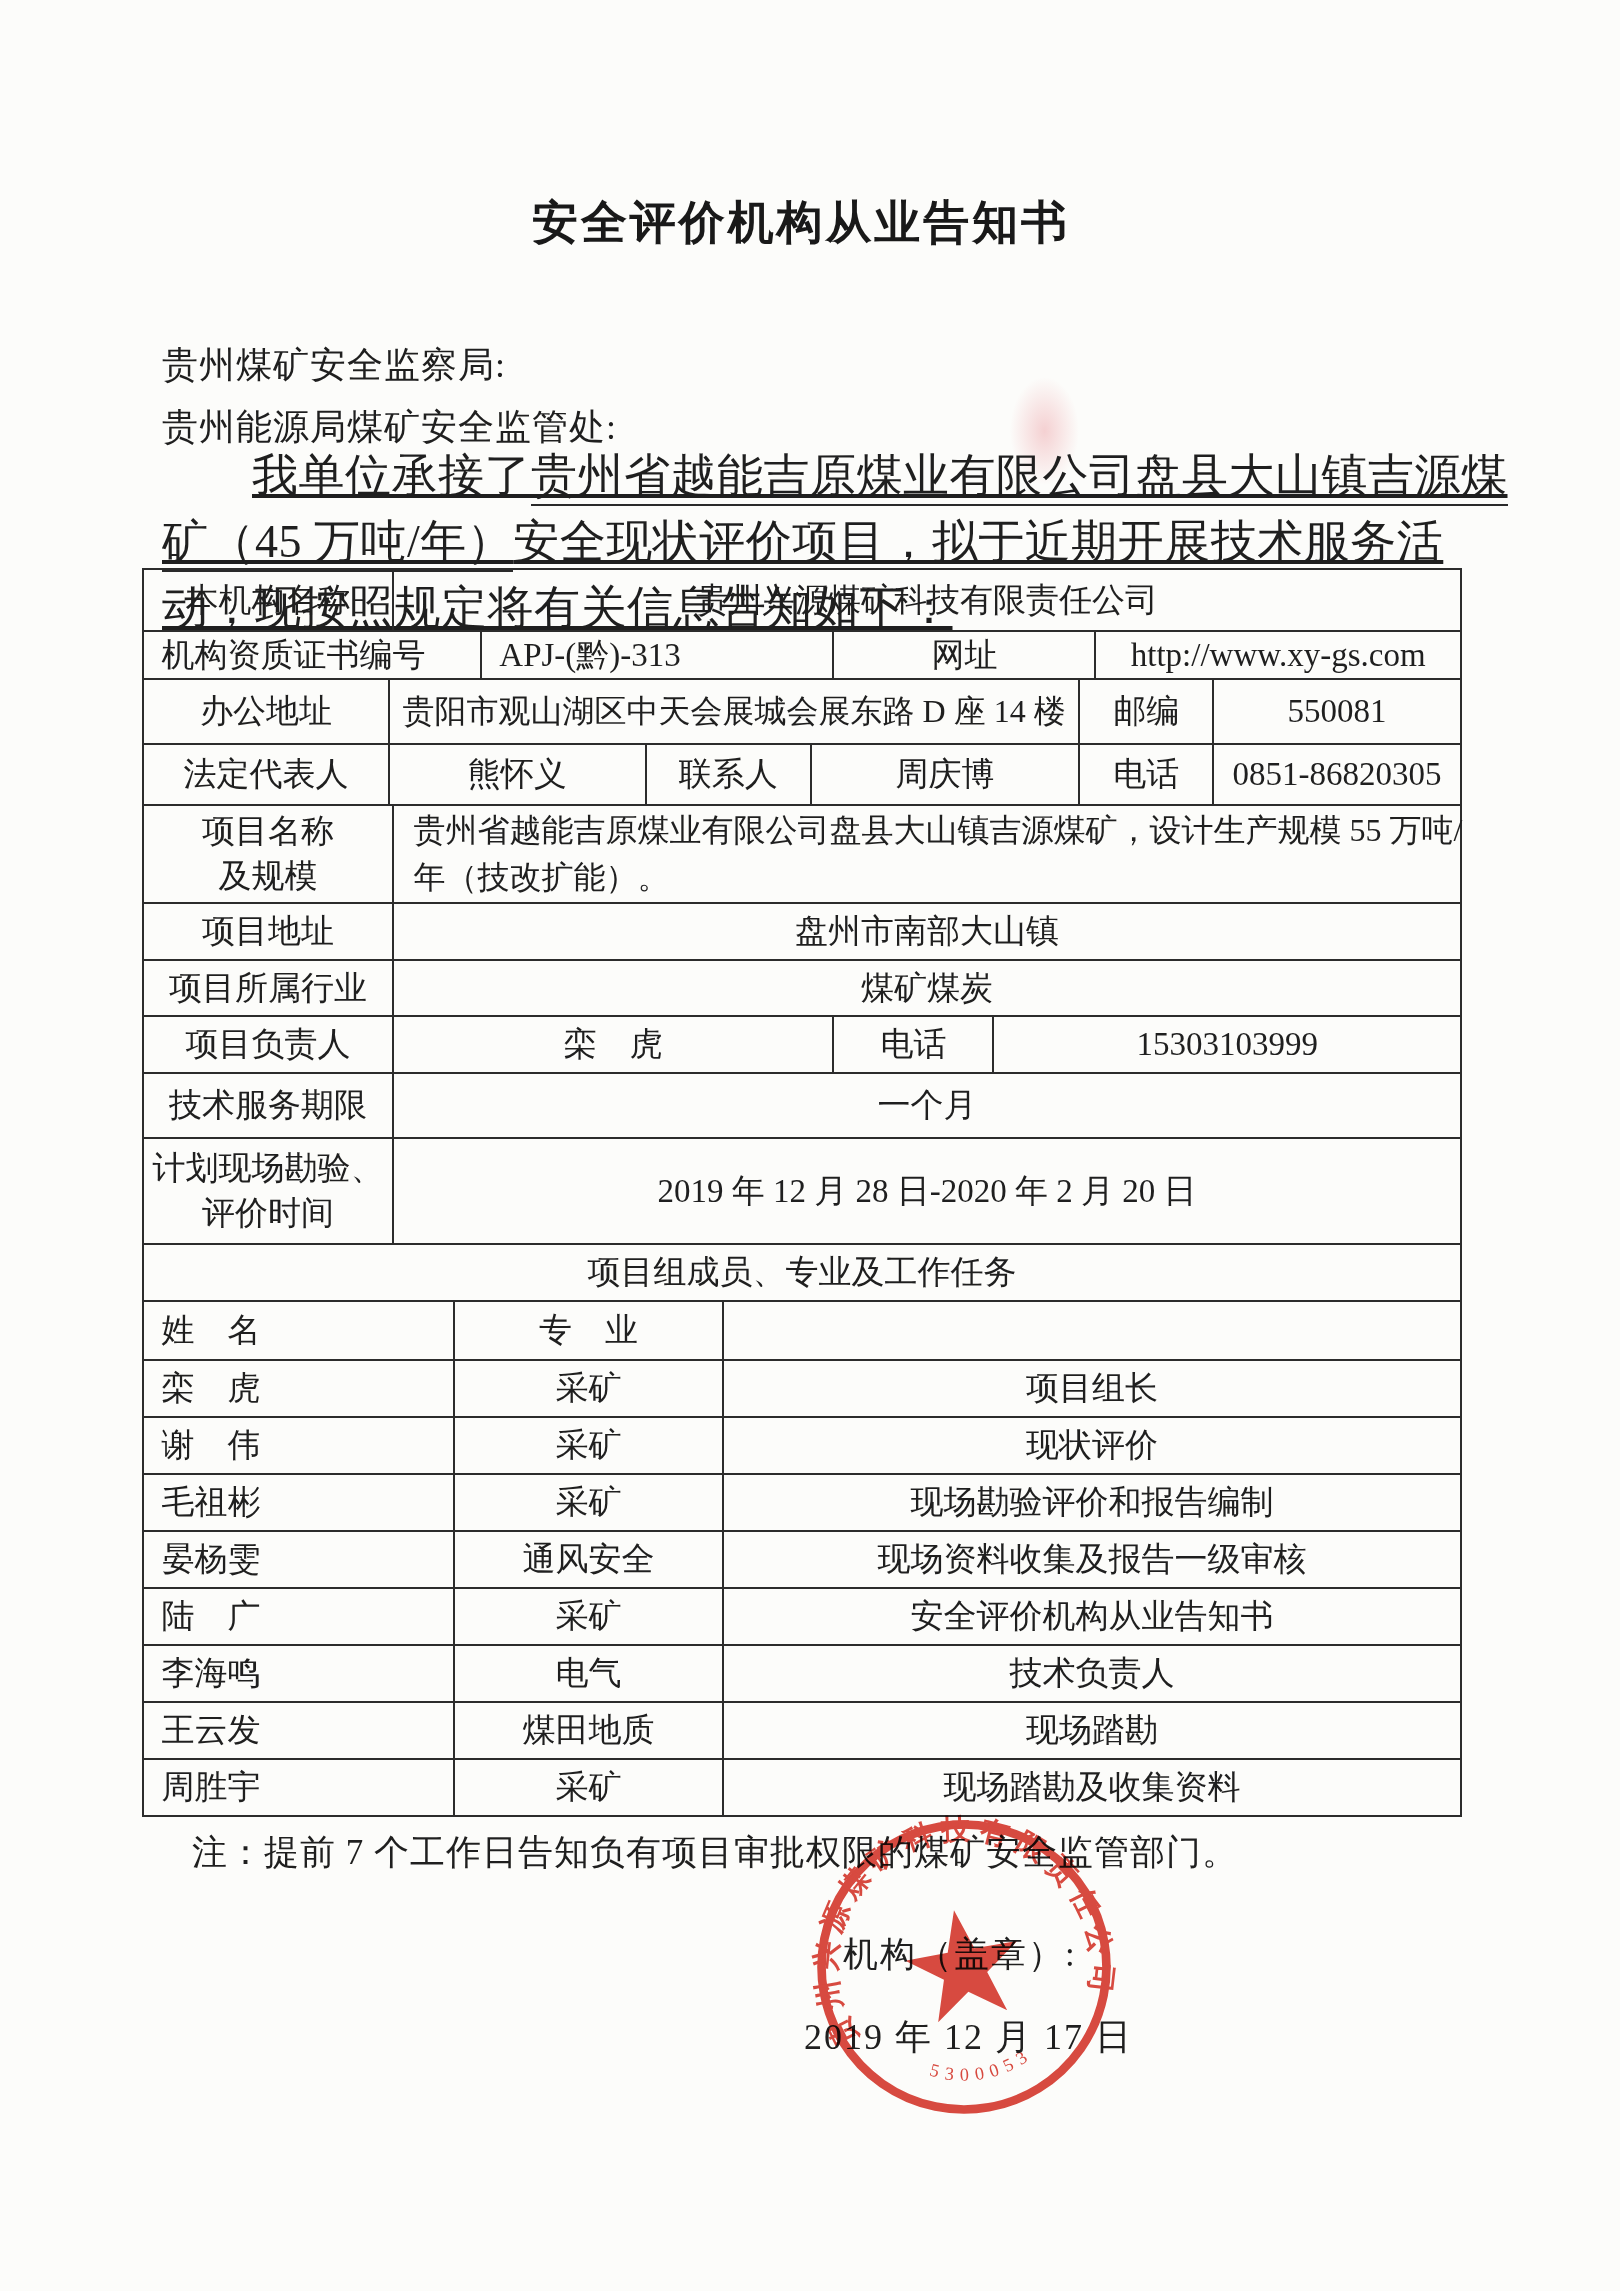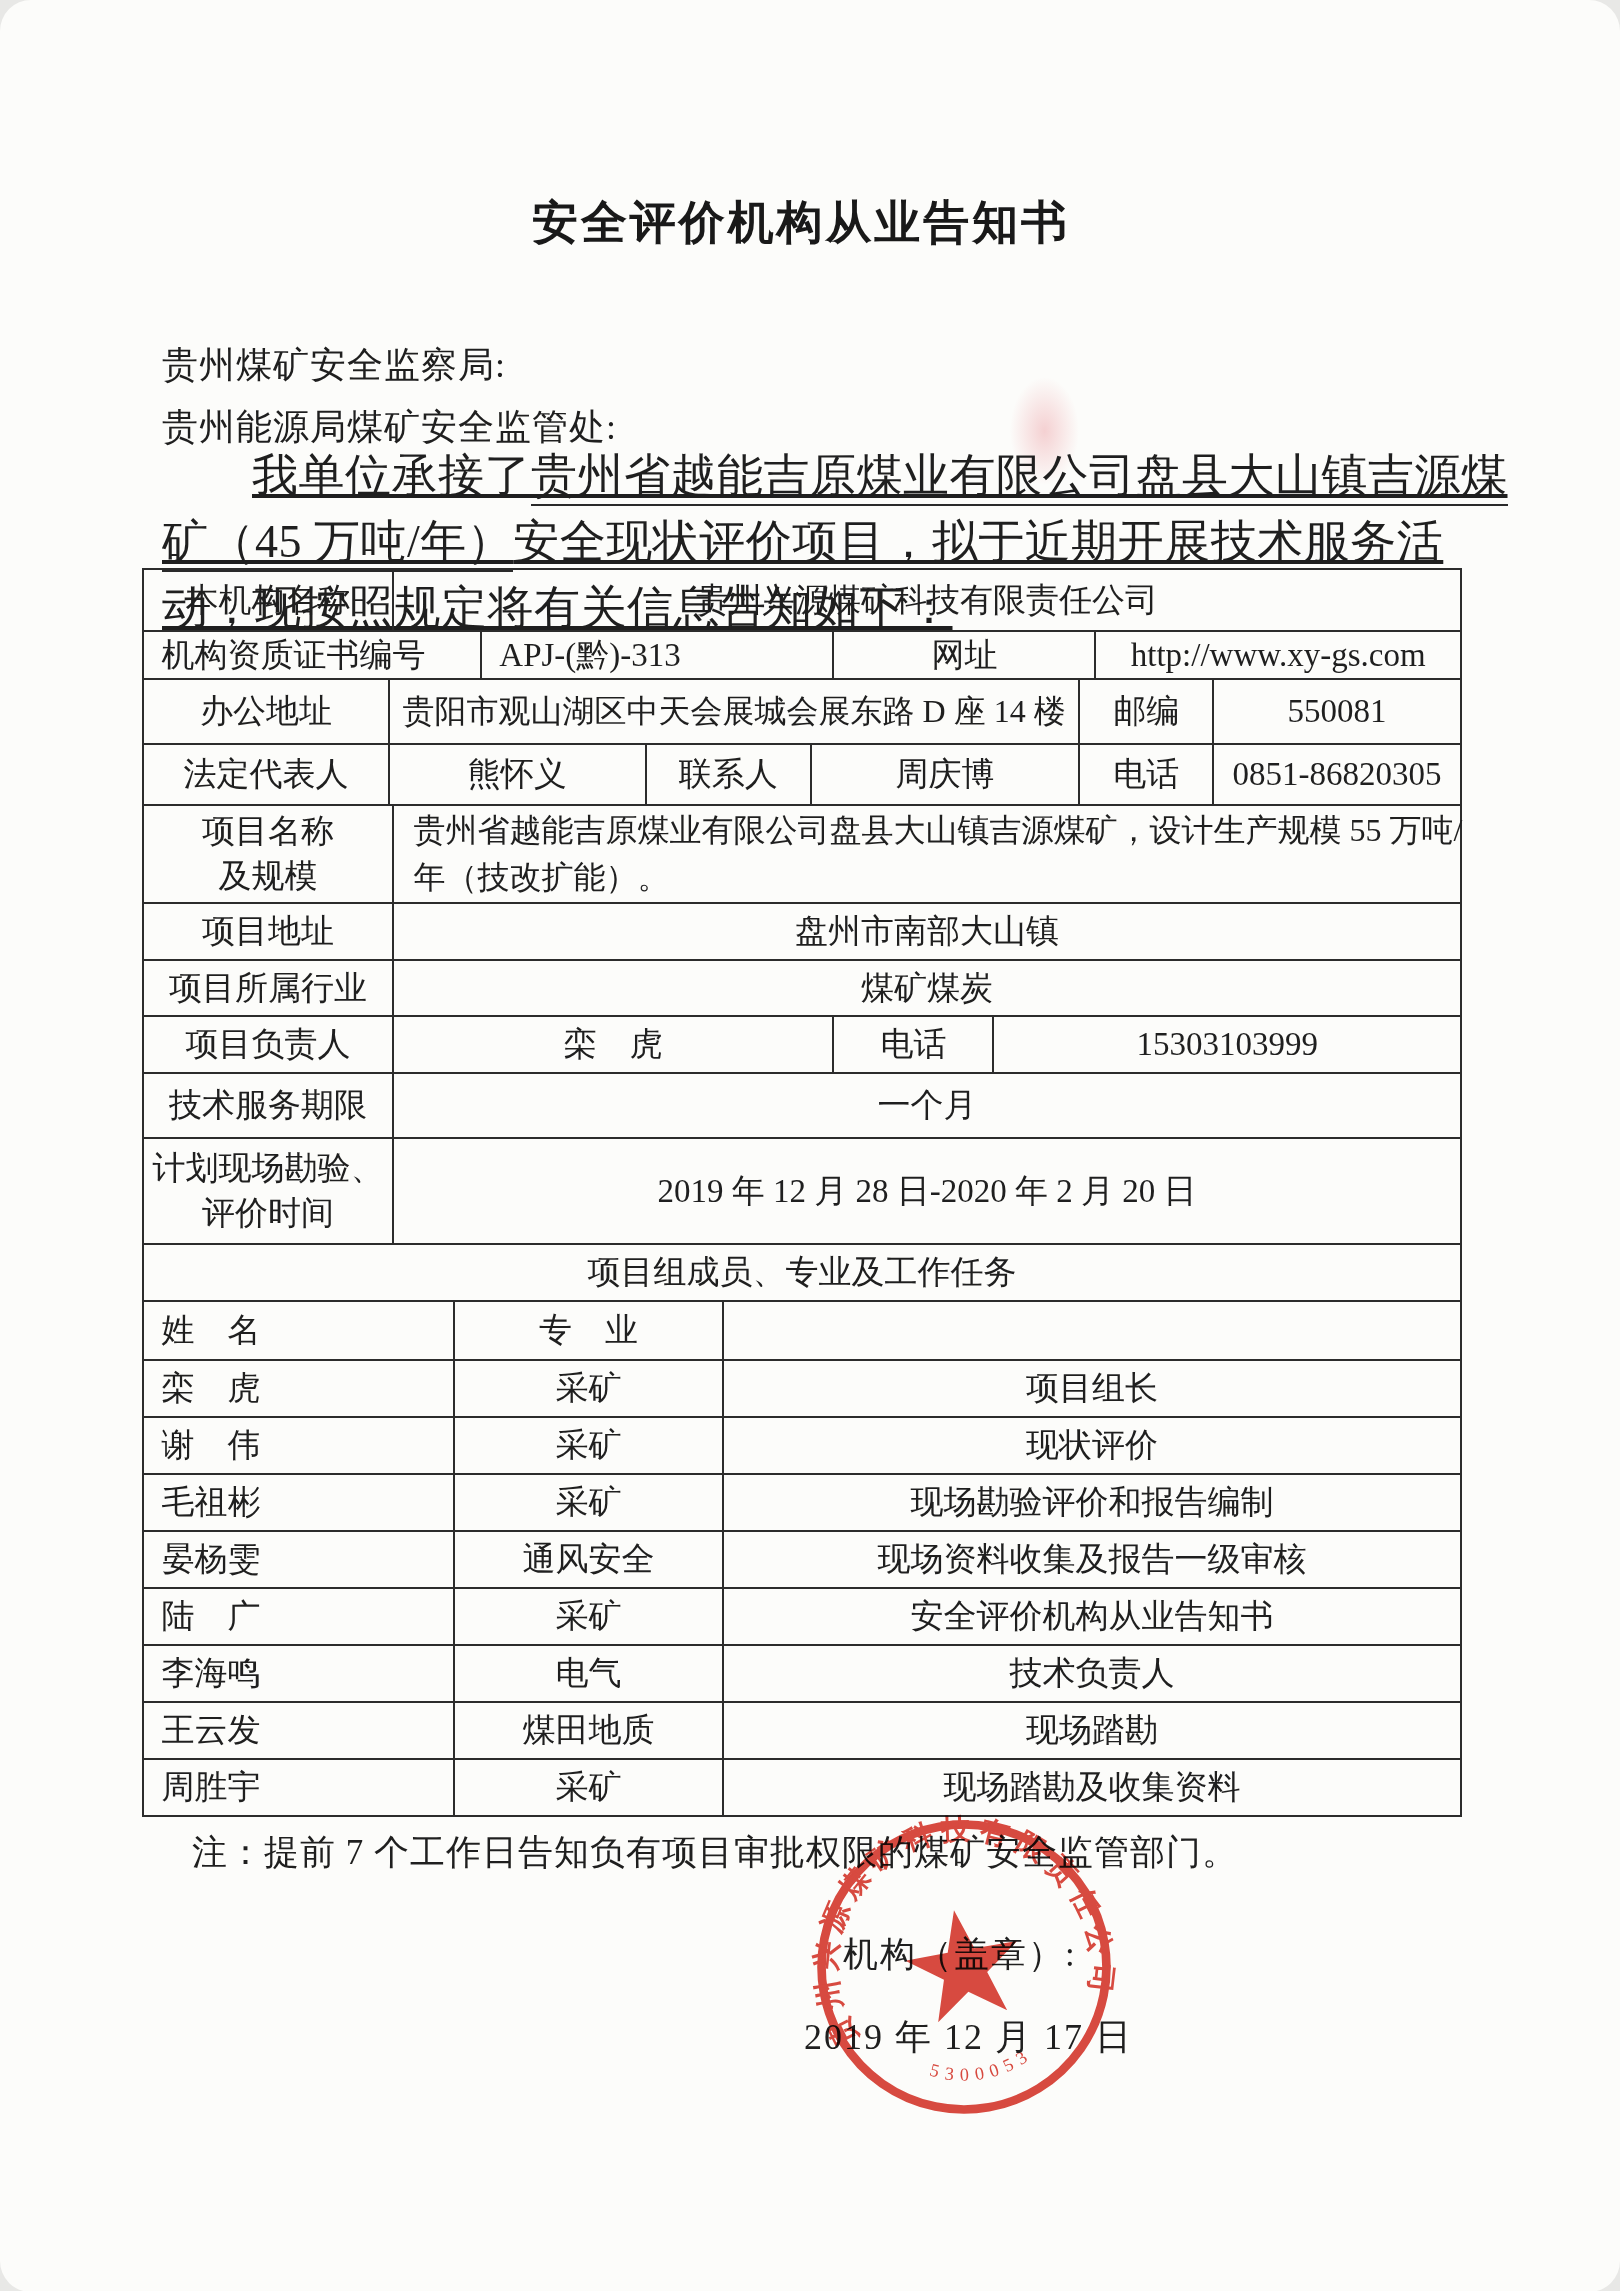--- a/index.html
+++ b/index.html
@@ -1,20 +1,19 @@
 <!DOCTYPE html>
 <html><head>
 <meta charset="utf-8">
 <style>
   html,body{margin:0;padding:0;background:#e8e8e6;}
   .page{
     position:relative;width:1620px;height:2292px;margin:0 auto;
     background:#fcfcfa;color:#1f1f1f;overflow:hidden;
     font-family:"Liberation Serif","DejaVu Serif",serif;
-    border-radius:31px;
   }
   .title{
     position:absolute;left:142px;top:192px;width:1318px;
     font-size:46px;font-weight:bold;text-align:center;letter-spacing:2.9px;color:#191919;
   }
   .addr{position:absolute;left:162px;font-size:36px;letter-spacing:1px;}
   .addr1{top:341px}
   .addr2{top:403px}
   .intro{
     position:absolute;left:162px;top:443px;width:1372px;

